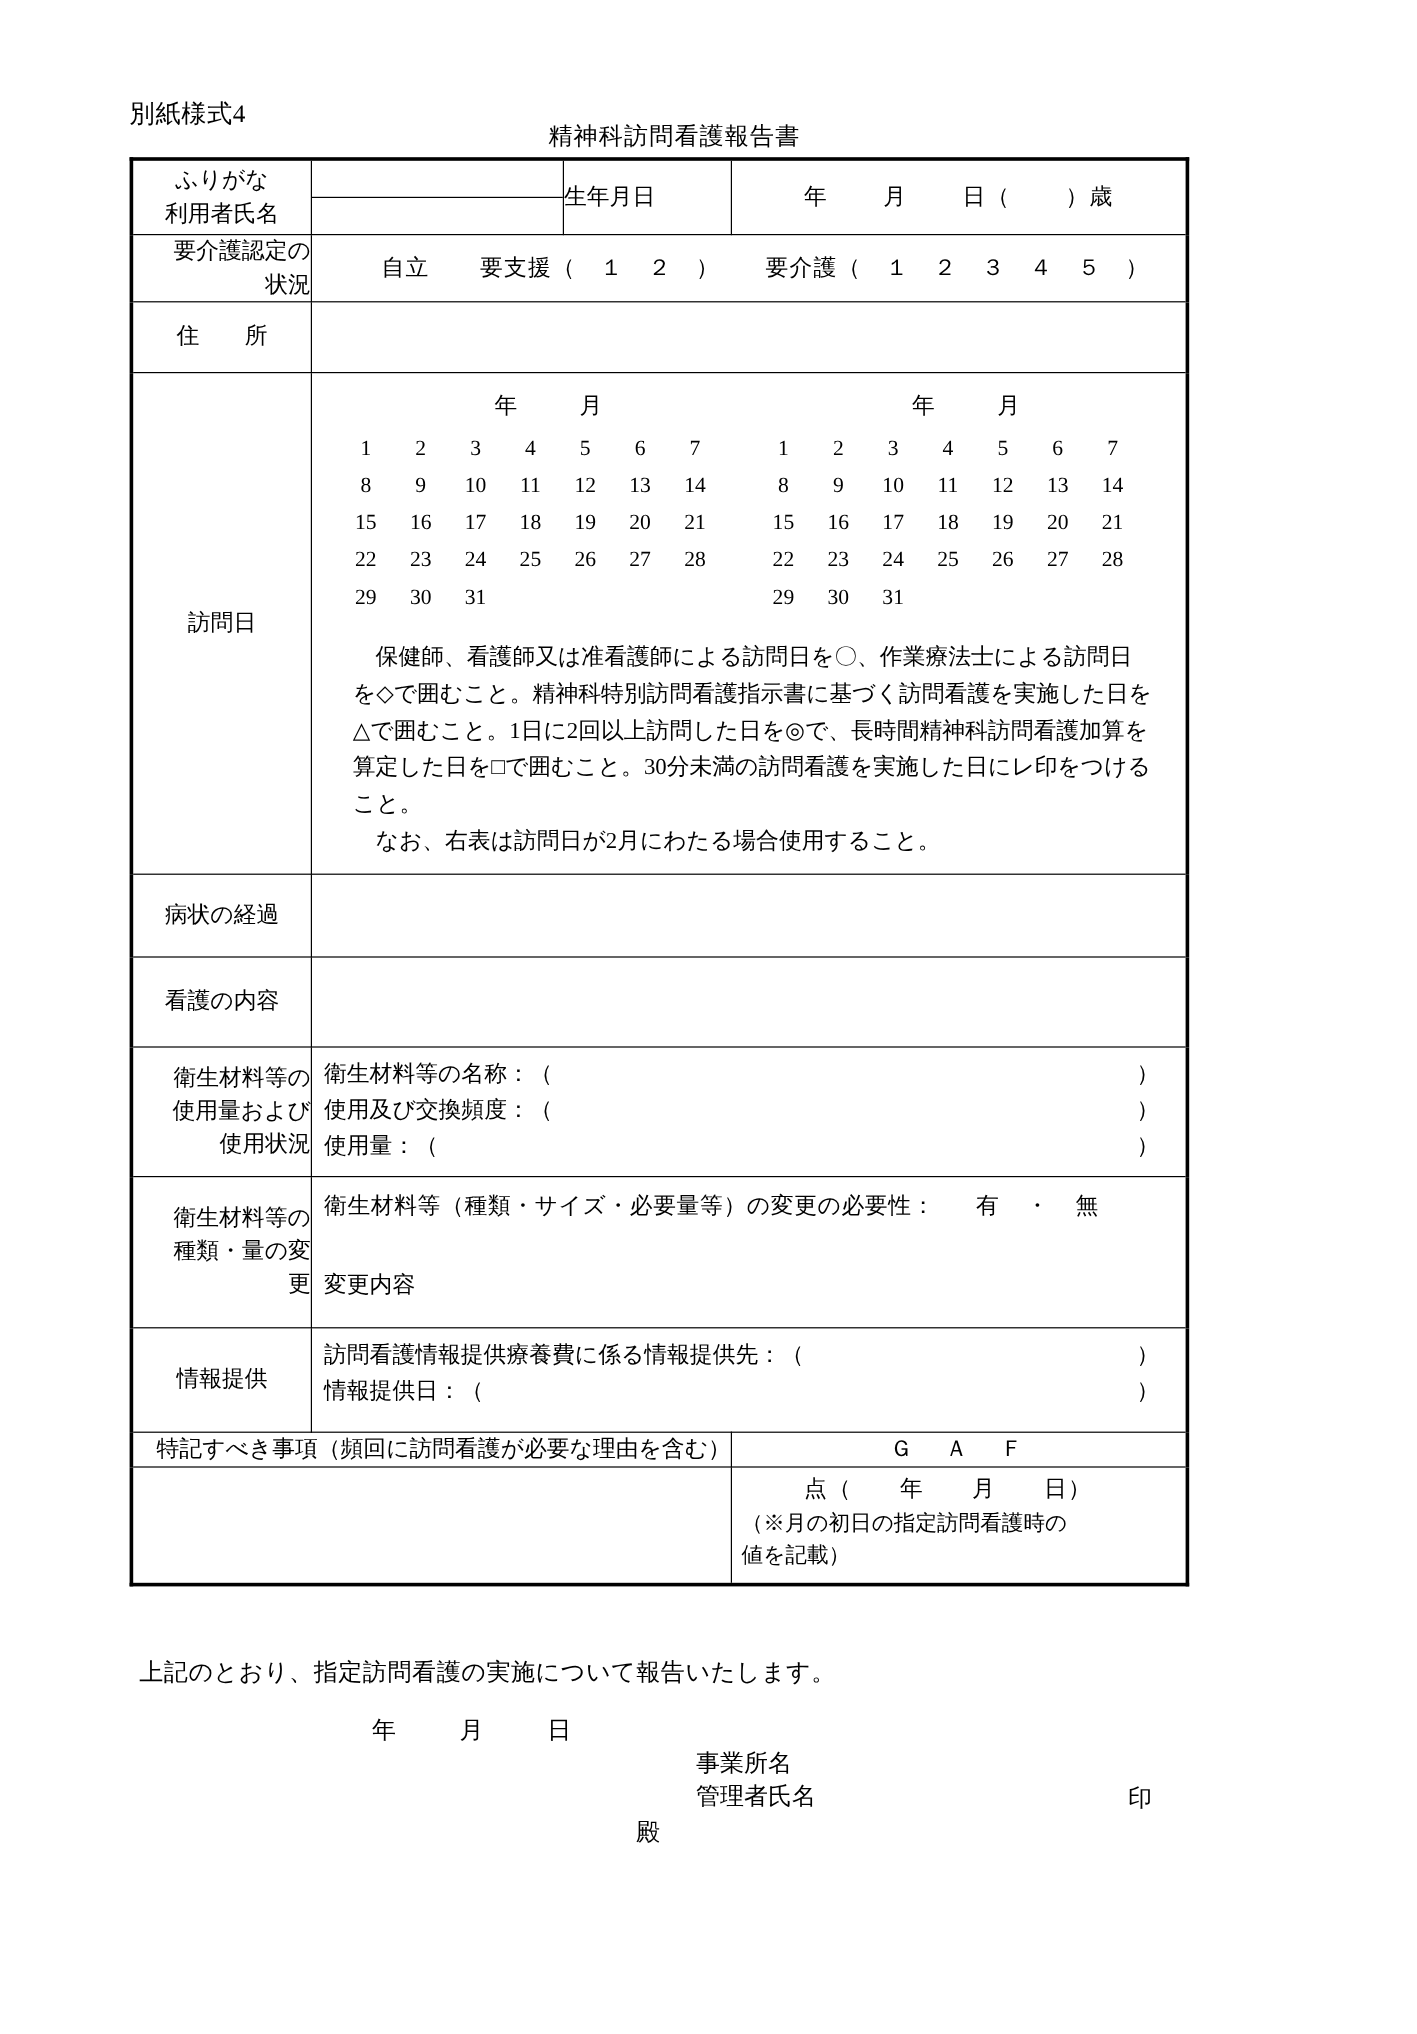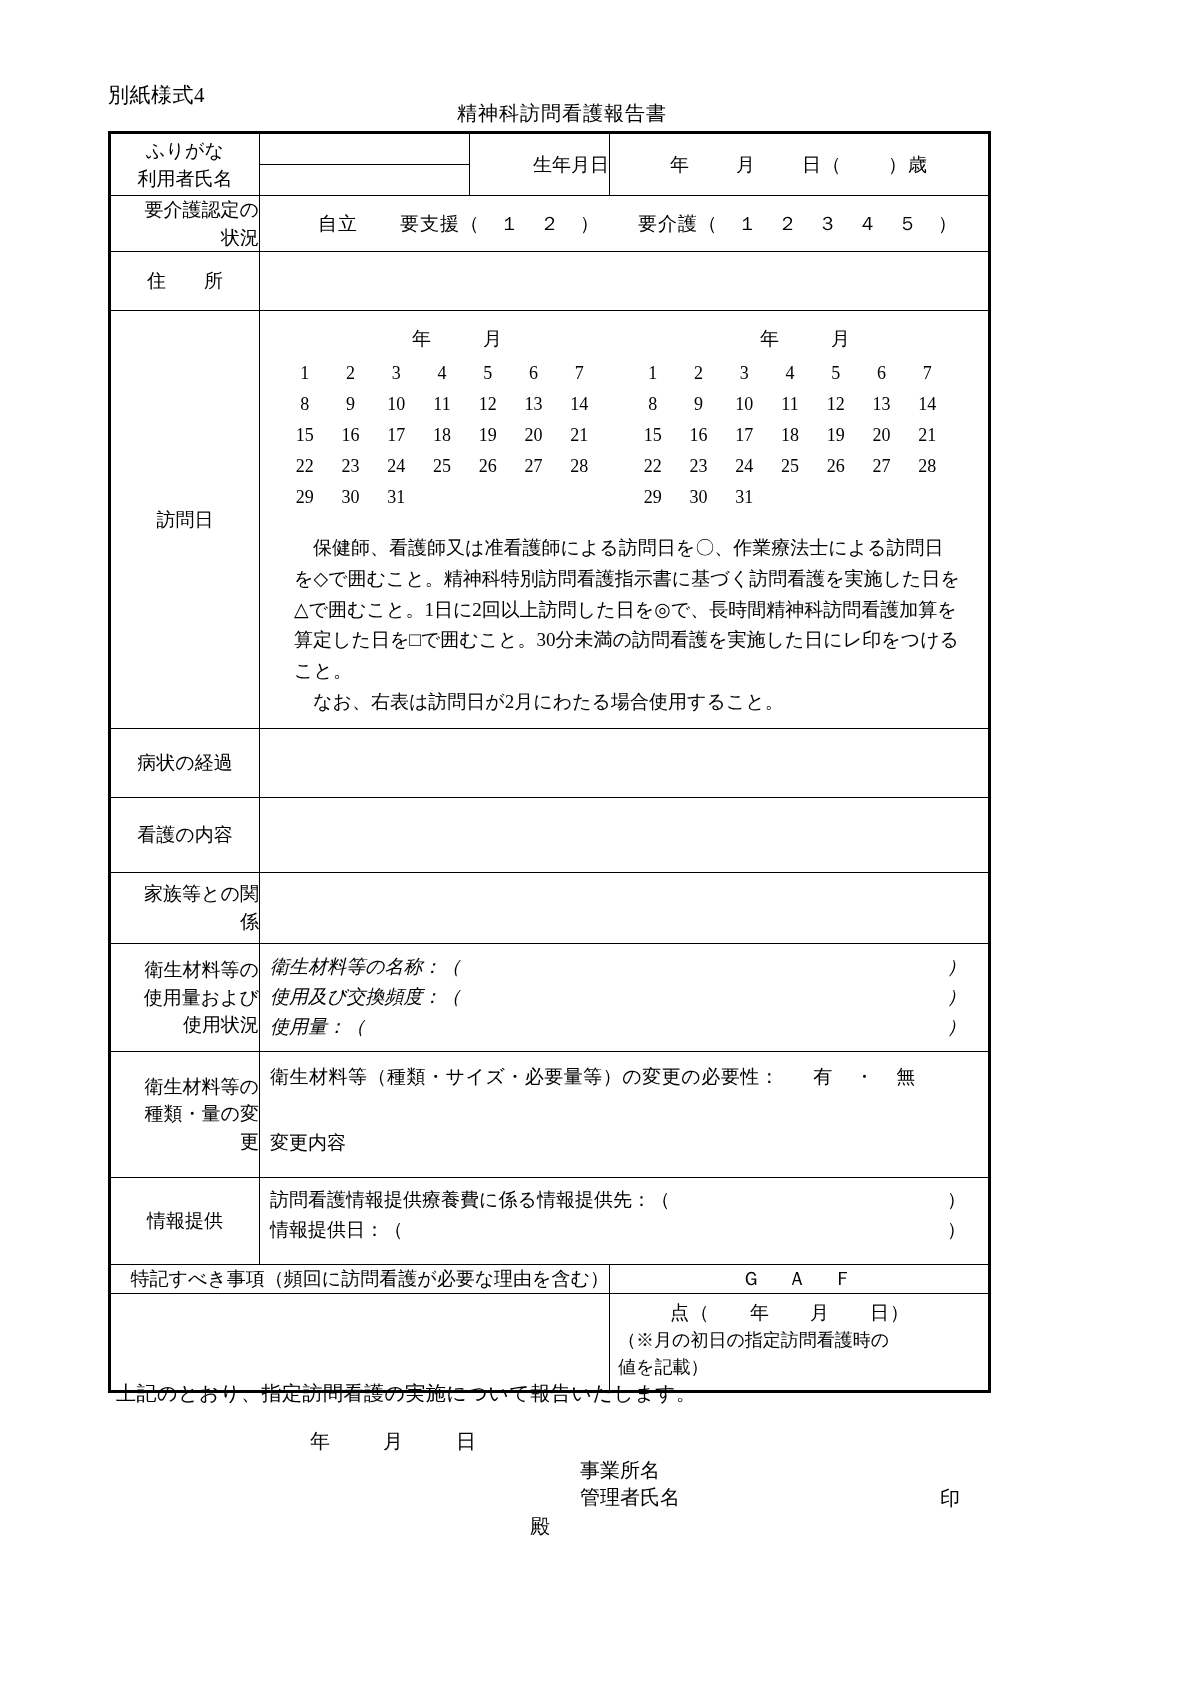--- a/index.html
+++ b/index.html
@@ -66,21 +66,21 @@
 
   .lbl {
     text-align: center;
     padding: 6px 8px;
   }
   .lbl-left {
     text-align: right;
     padding: 6px 10px;
   }
 
-  .center { text-align: right; }
+  .center { text-align: left; }
 
   
   .name-stack { padding: 0; }
   .name-stack .half {
     height: 30px;
     display: block;
   }
   .name-stack .half.top { border-bottom: 1px solid #000; }
 
   .birth-line { padding-left: 60px; letter-spacing: 1px; }
@@ -124,21 +124,21 @@
   .cal-grid div.blank { visibility: hidden; }
 
   .instructions {
     margin-top: 22px;
     padding: 0 26px 0 34px;
     font-size: 19px;
     line-height: 1.62;
   }
   .instructions p { margin: 0; text-indent: 1em; }
 
-  .mat-lines { padding: 8px 10px; line-height: 1.6; font-style: italic; }
+  .mat-lines { padding: 8px 10px; line-height: 1.6; }
   .mat-lines .row {
     display: flex;
     justify-content: space-between;
   }
   .mat-lines .row .rp { padding-right: 12px; }
 
   .change-block { padding: 10px 10px 18px 10px; line-height: 1.6; }
   .change-block .need { letter-spacing: 0.5px; }
   .change-block .need .gapA { display: inline-block; width: 34px; }
   .change-block .need .gapB { display: inline-block; width: 22px; }
@@ -352,27 +352,20 @@
       <tr>
         <td class="thick-l lbl" style="height:68px">病状の経過</td>
         <td class="thick-r" colspan="3"></td>
       </tr>
 
       <tr>
         <td class="thick-l lbl" style="height:74px">看護の内容</td>
         <td class="thick-r" colspan="3"></td>
       </tr>
 
-      <tr>
-        <td class="thick-l lbl-left" style="height:70px">
-          <div>家族等との関</div>
-          <div>係</div>
-        </td>
-        <td class="thick-r" colspan="3"></td>
-      </tr>
 
       <tr>
         <td class="thick-l lbl-left">
           <div>衛生材料等の</div>
           <div>使用量および</div>
           <div>使用状況</div>
         </td>
         <td class="thick-r" colspan="3">
           <div class="mat-lines">
             <div class="row">

